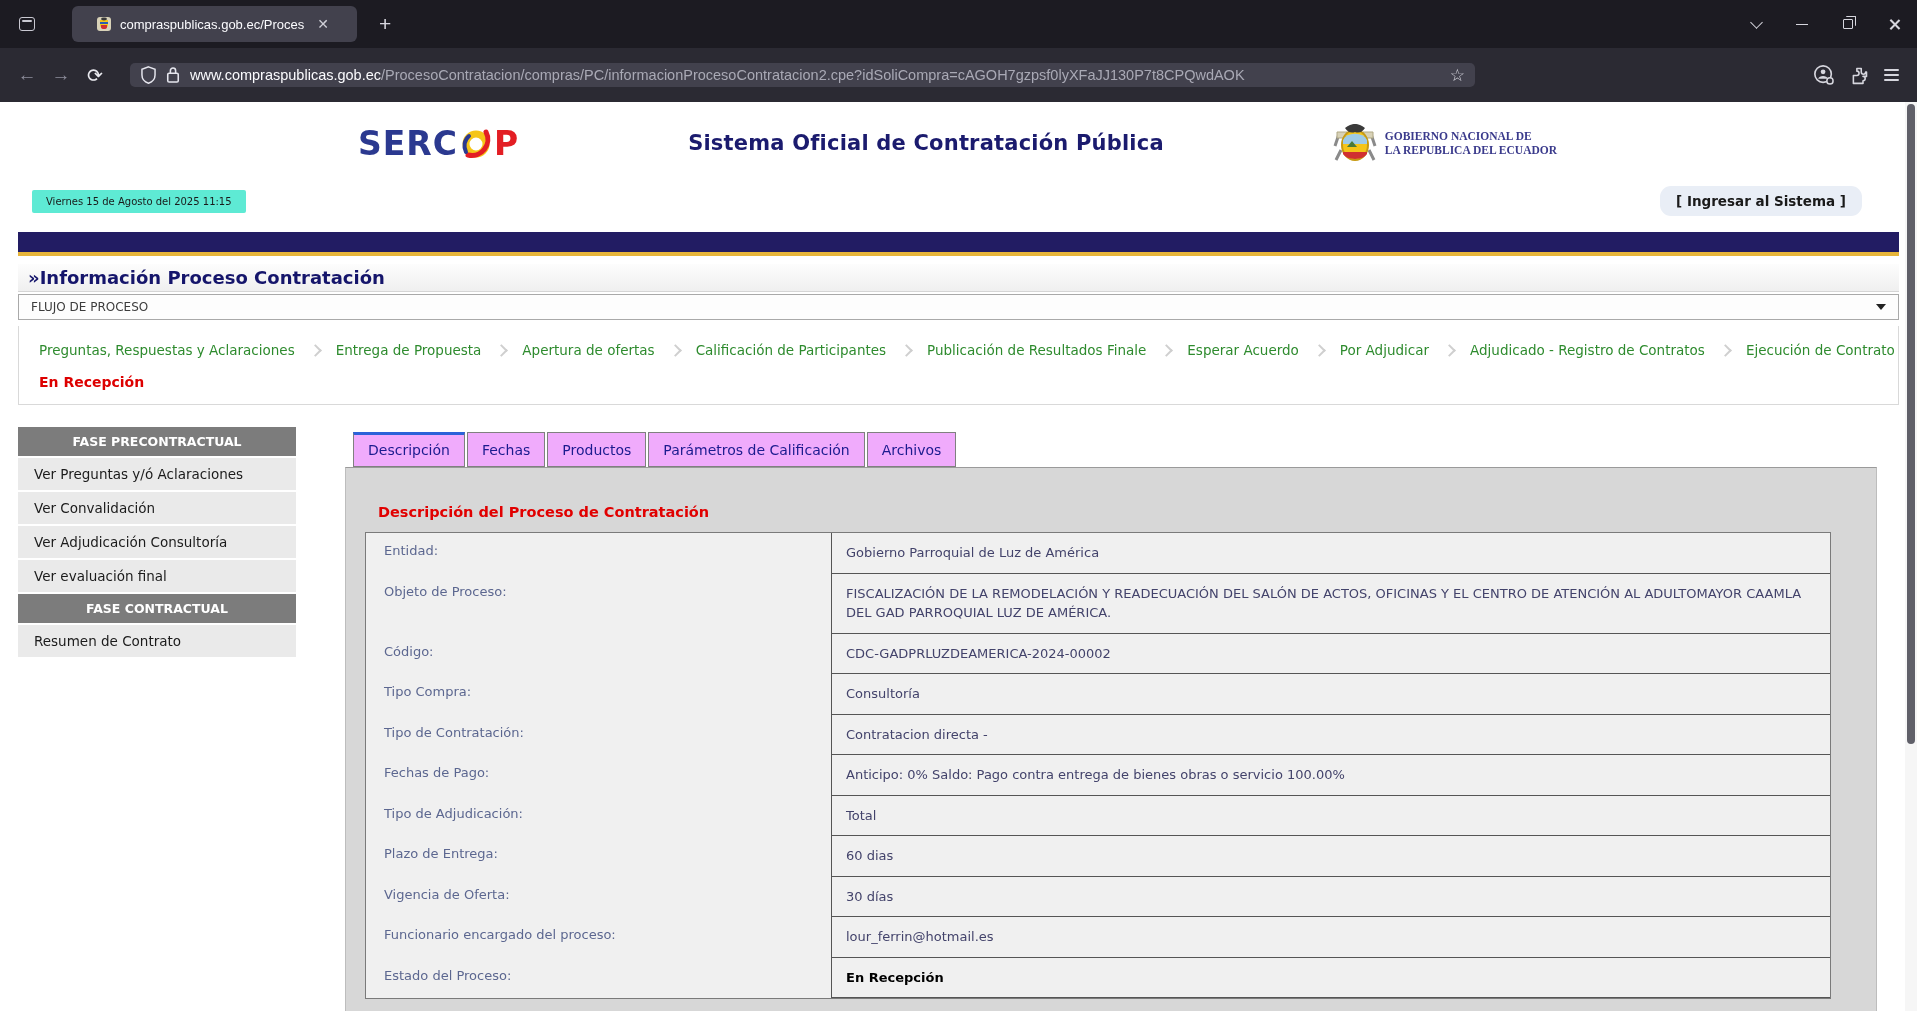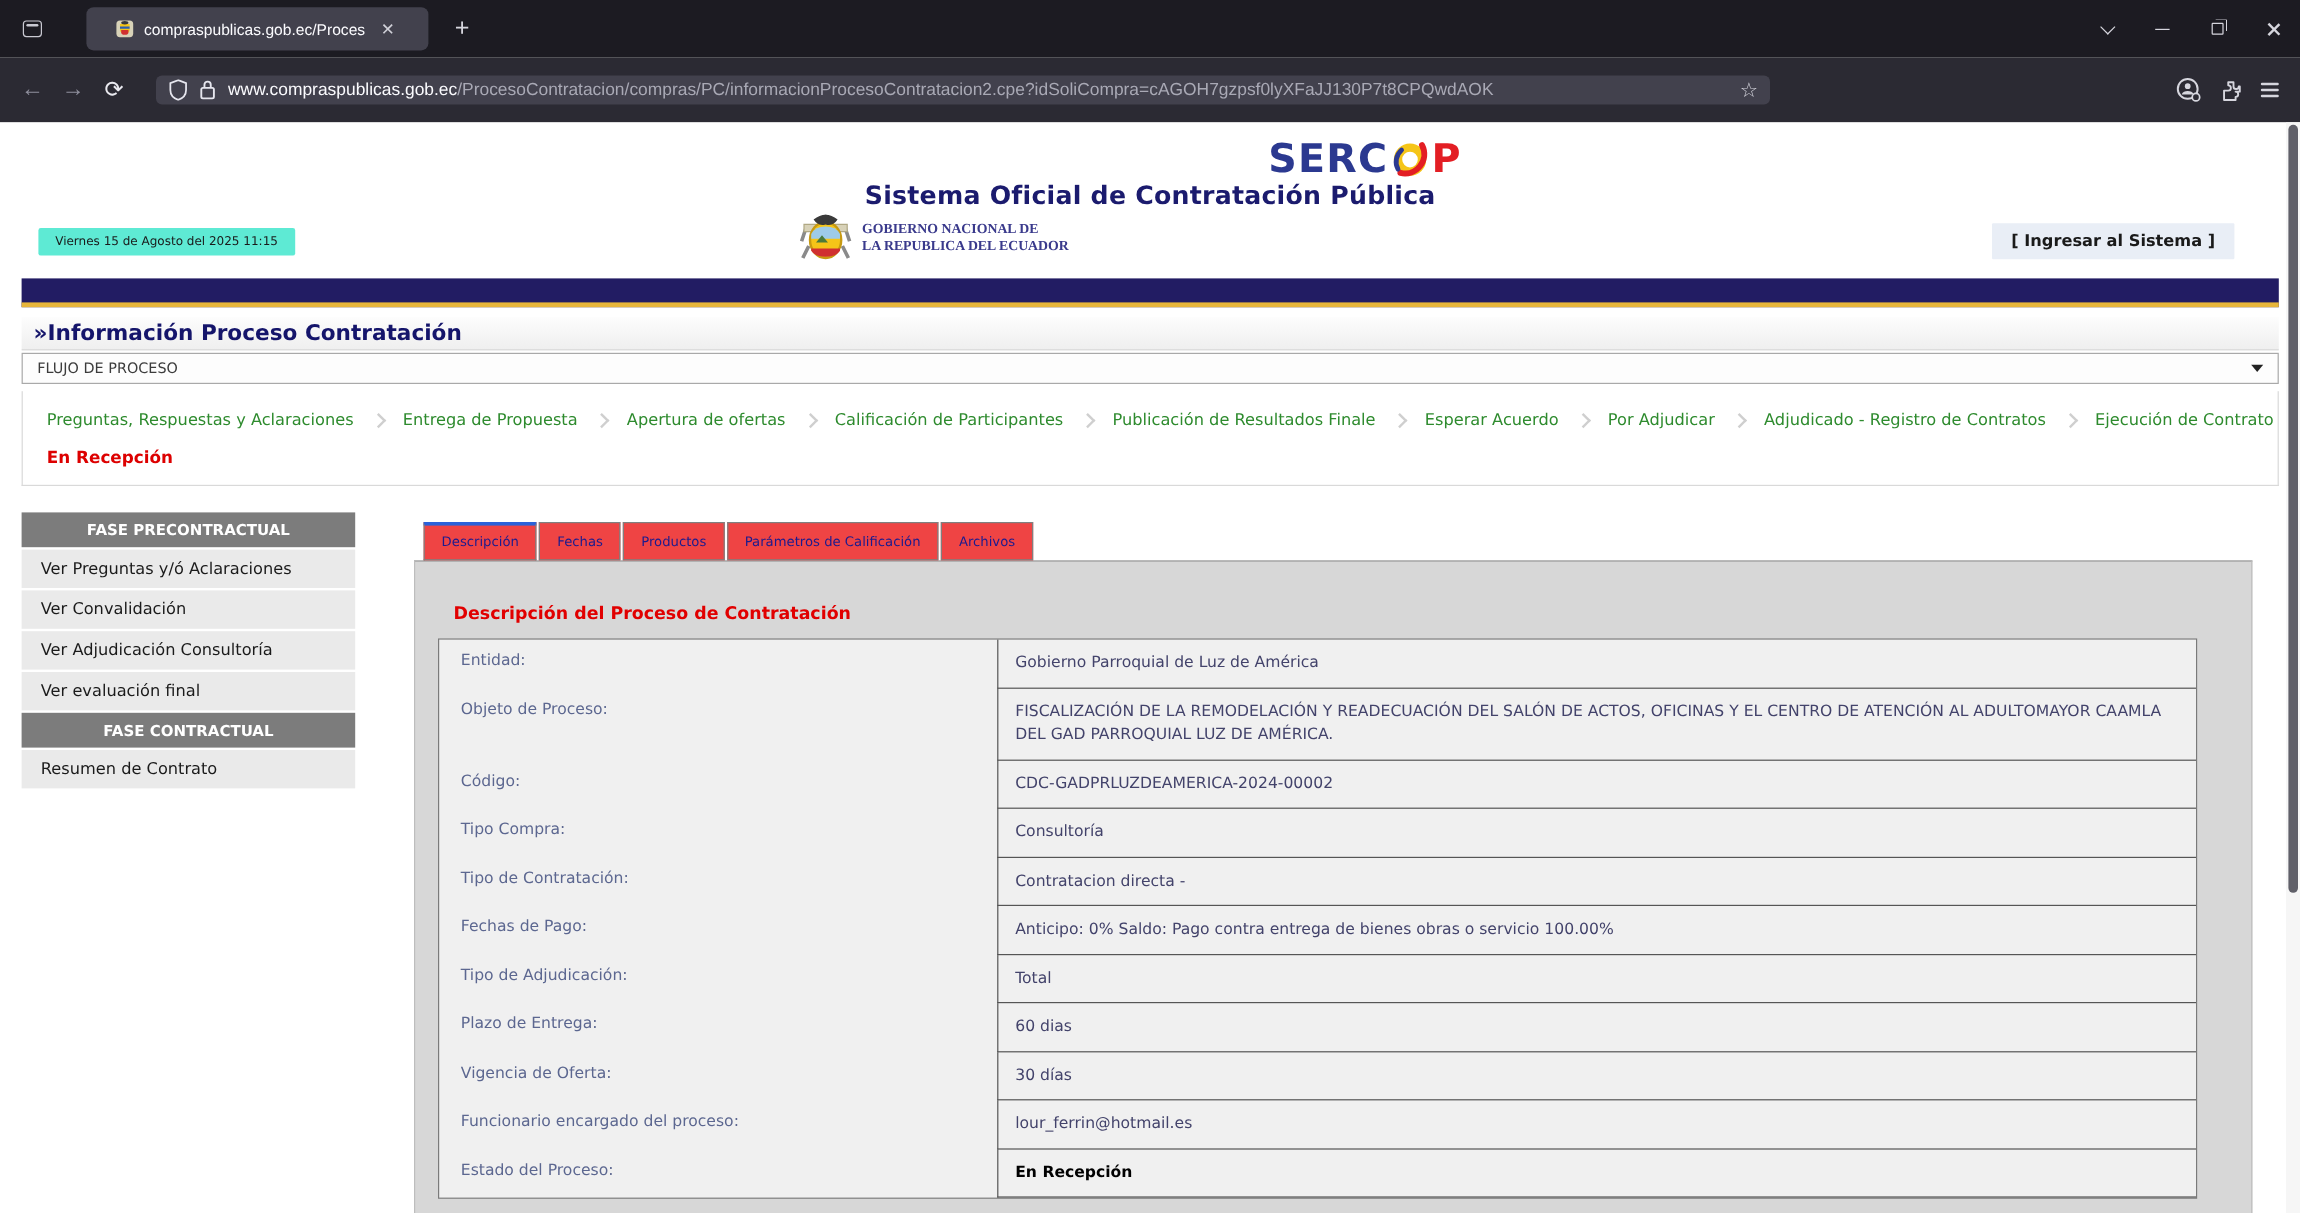--- a/index.html
+++ b/index.html
@@ -40,30 +40,30 @@
   .star { color:#d6d6de; font-size:17px; margin-left:6px; }
   .tb-right { display:flex; align-items:center; margin-left:auto; gap:14px; padding-right:8px; }
   .burger { display:flex; flex-direction:column; gap:3.5px; }
   .burger i { width:15px; height:1.8px; background:#d6d6de; border-radius:1px; }
 
   
   .page { position:relative; height:909px; background:#fff; color:#222; }
   .scrolltrack { position:absolute; right:0; top:0; bottom:0; width:12px; background:#f6f6f6; }
   .scrollthumb { position:absolute; right:2px; top:2px; width:8px; height:640px; border-radius:4px; background:#606069; }
 
-  .site-header { height:72px; display:flex; align-items:center; padding-top:10px;flex-direction:column; }
+  .site-header { height:72px; display:flex; align-items:center; padding-top:10px; }
   .sercop { margin-left:358px; display:flex; align-items:center; font-weight:bold; font-size:33px; letter-spacing:1px; }
   .sercop .serc { color:#2b3990; } .sercop .p { color:#e31e24; }
   .site-title { flex:1; text-align:center; font-size:21px; font-weight:bold; color:#1b1b6e; letter-spacing:0.2px; }
   .govlogo { margin-right:360px; display:flex; align-items:center; gap:8px; }
   .govlogo .txt { font-family:"Liberation Serif", serif; font-weight:bold; font-size:11.5px; color:#3a3a8c; line-height:1.25; }
 
   .date-row { margin-top:12px; display:flex; align-items:center; }
   .datebox { margin-left:32px; background:#5eead4; border-radius:2px; padding:6px 14px; font-size:10px; color:#1a1a1a; }
-  .loginbtn { margin-left:auto; margin-right:55px; background:#e9eef6; border:none; border-radius:1px;
+  .loginbtn { margin-left:auto; margin-right:55px; background:#e9eef6; border:none; border-radius:11px;
               padding:7px 16px; font-weight:bold; font-size:13.5px; color:#1a1a1a; font-family:inherit; }
 
   .navybar { margin:16px 18px 0 18px; height:24px; background:#221c63; border-bottom:4px solid #e7b53a; }
 
   .info-heading { margin:8px 18px 0 18px; padding:3px 10px; font-size:18px; font-weight:bold; color:#15156b;
                   background:linear-gradient(#fdfdfd,#efefef); border-bottom:1px solid #d5d5d5; }
 
   .flujo { margin:2px 18px 0 18px; height:26px; border:1px solid #a9a9a9; background:#fdfdfd;
            display:flex; align-items:center; padding:0 12px; font-size:12px; color:#3c3c3c; }
   .caret { margin-left:auto; width:0; height:0; border-left:5px solid transparent; border-right:5px solid transparent; border-top:6px solid #222; }
@@ -74,21 +74,21 @@
   .status { margin-top:16px; color:#dd0000; font-weight:bold; font-size:14px; }
 
   .main { display:flex; margin-top:22px; align-items:flex-start; }
   .sidebar { margin-left:18px; width:278px; flex:0 0 auto; }
   .side-head { background:#7c7c7c; color:#fff; font-weight:bold; font-size:12.5px; text-align:center;
                padding:7px 0; margin-bottom:2px; }
   .side-item { background:#eaeaea; font-size:13.5px; color:#1b1b1b; padding:8px 16px; margin-bottom:2px; }
 
   .content { margin-left:49px; width:1532px; }
   .tabsrow { display:flex; gap:2px; margin-left:8px; align-items:flex-end; height:40px; }
-  .ptab { background:#ef4444; border:1px solid #808080; color:#1b1b8f; font-size:11px; padding:9px 14px 8px 14px; }
+  .ptab { background:#f0abfc; border:1px solid #808080; color:#1b1b8f; font-size:14px; padding:9px 14px 8px 14px; }
   .ptab.active { border-top:3px solid #2b62d9; font-weight:normal; padding-top:7px; }
   .panel { background:#d7d7d7; border:1px solid #bdbdbd; border-top:1px solid #9a9a9a; min-height:600px; padding:36px 45px 30px 19px; }
   .desc-title { color:#e10000; font-weight:bold; font-size:14.5px; margin-left:13px; margin-bottom:12px; }
 
   .dtable { border:1px solid #7a7a7a; background:#f0f0f0; }
   .trow { display:flex; }
   .tlabel { width:465px; flex:0 0 auto; padding:10px 10px 10px 18px; font-size:13px; color:#5c6790; }
   .tvalue { flex:1; padding:10px 14px; font-size:13px; color:#43436b; border-left:1px solid #555; border-bottom:1px solid #555; line-height:1.5; }
   .trow:last-child .tvalue { border-bottom:1px solid #555; }
   .tvalue.bold { font-weight:bold; color:#000; }

